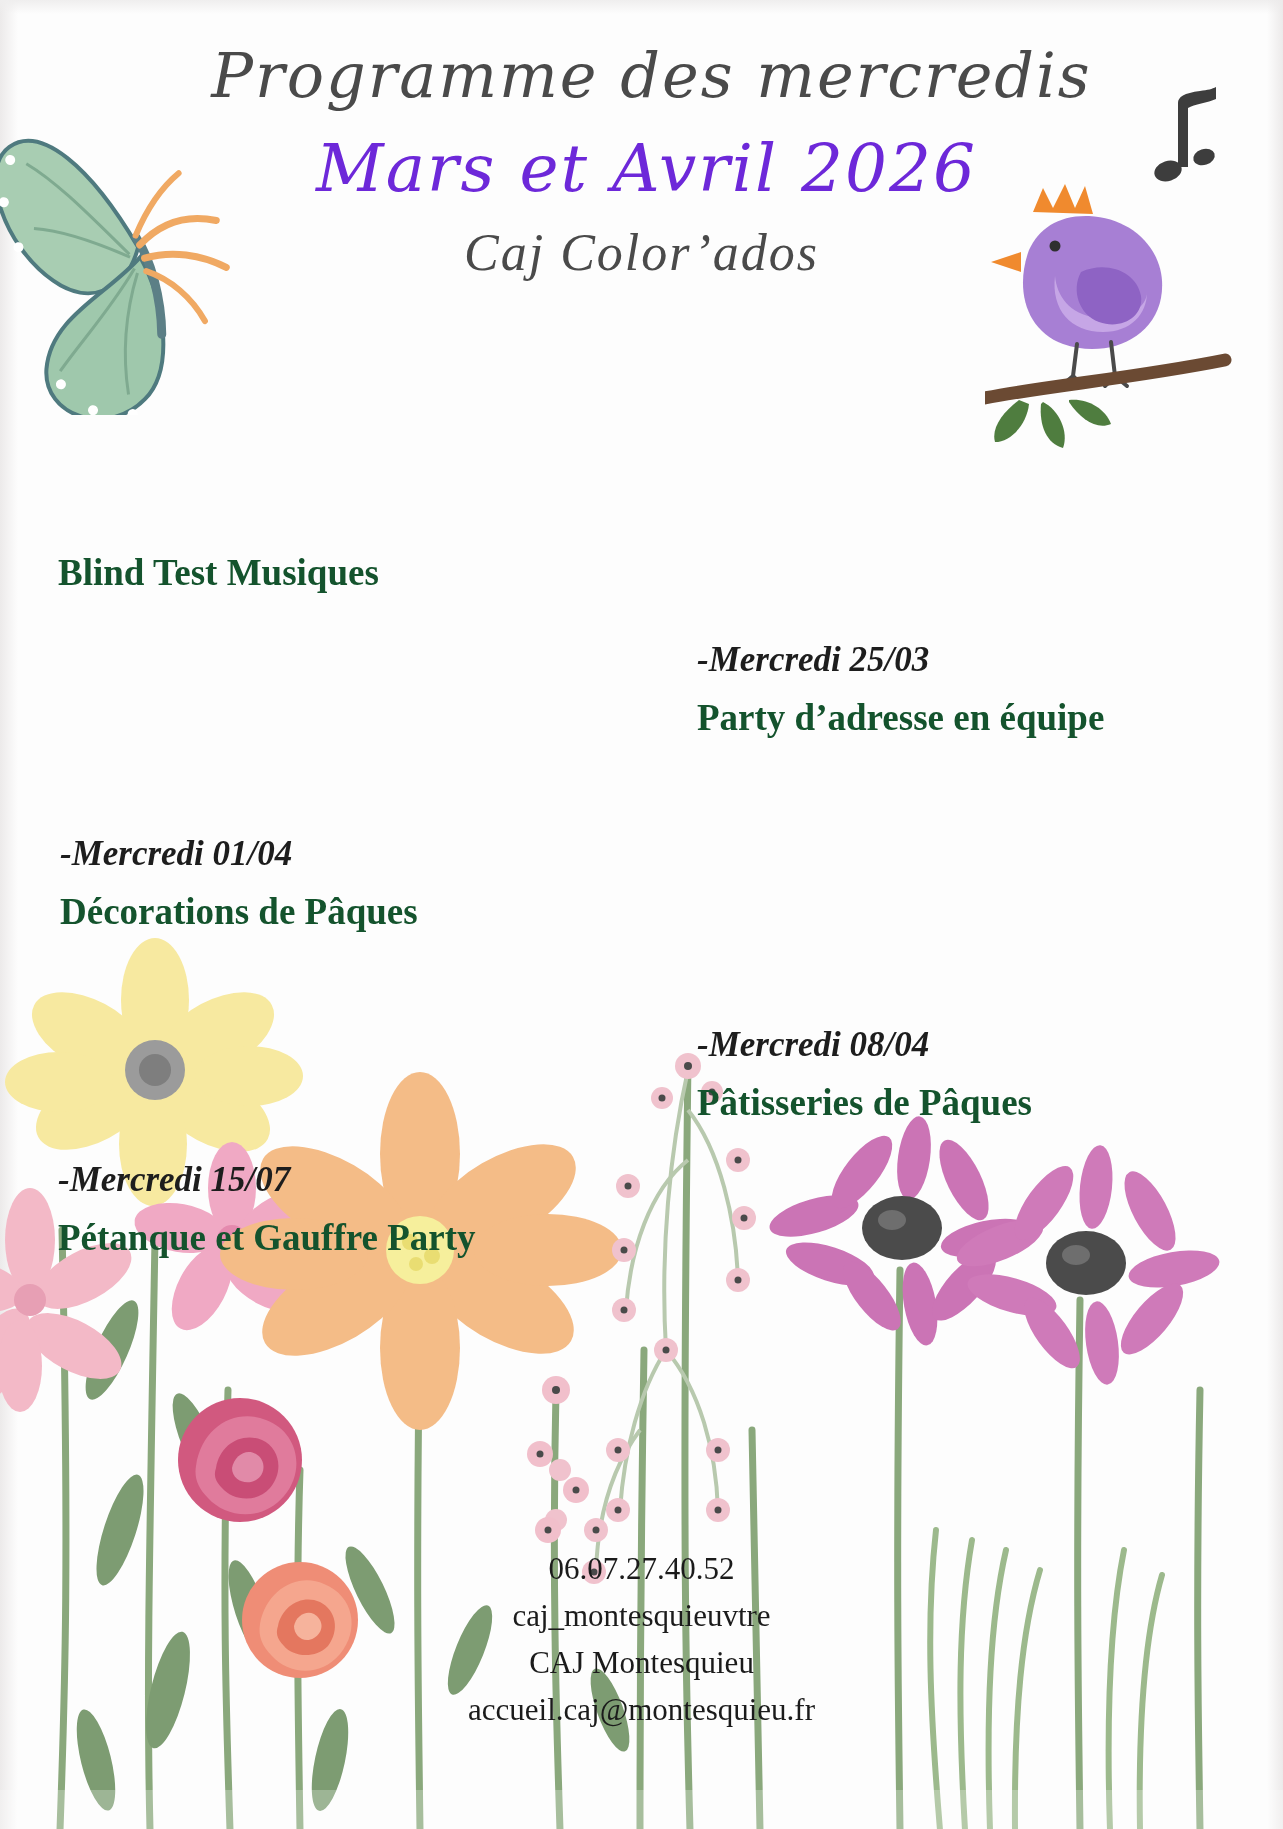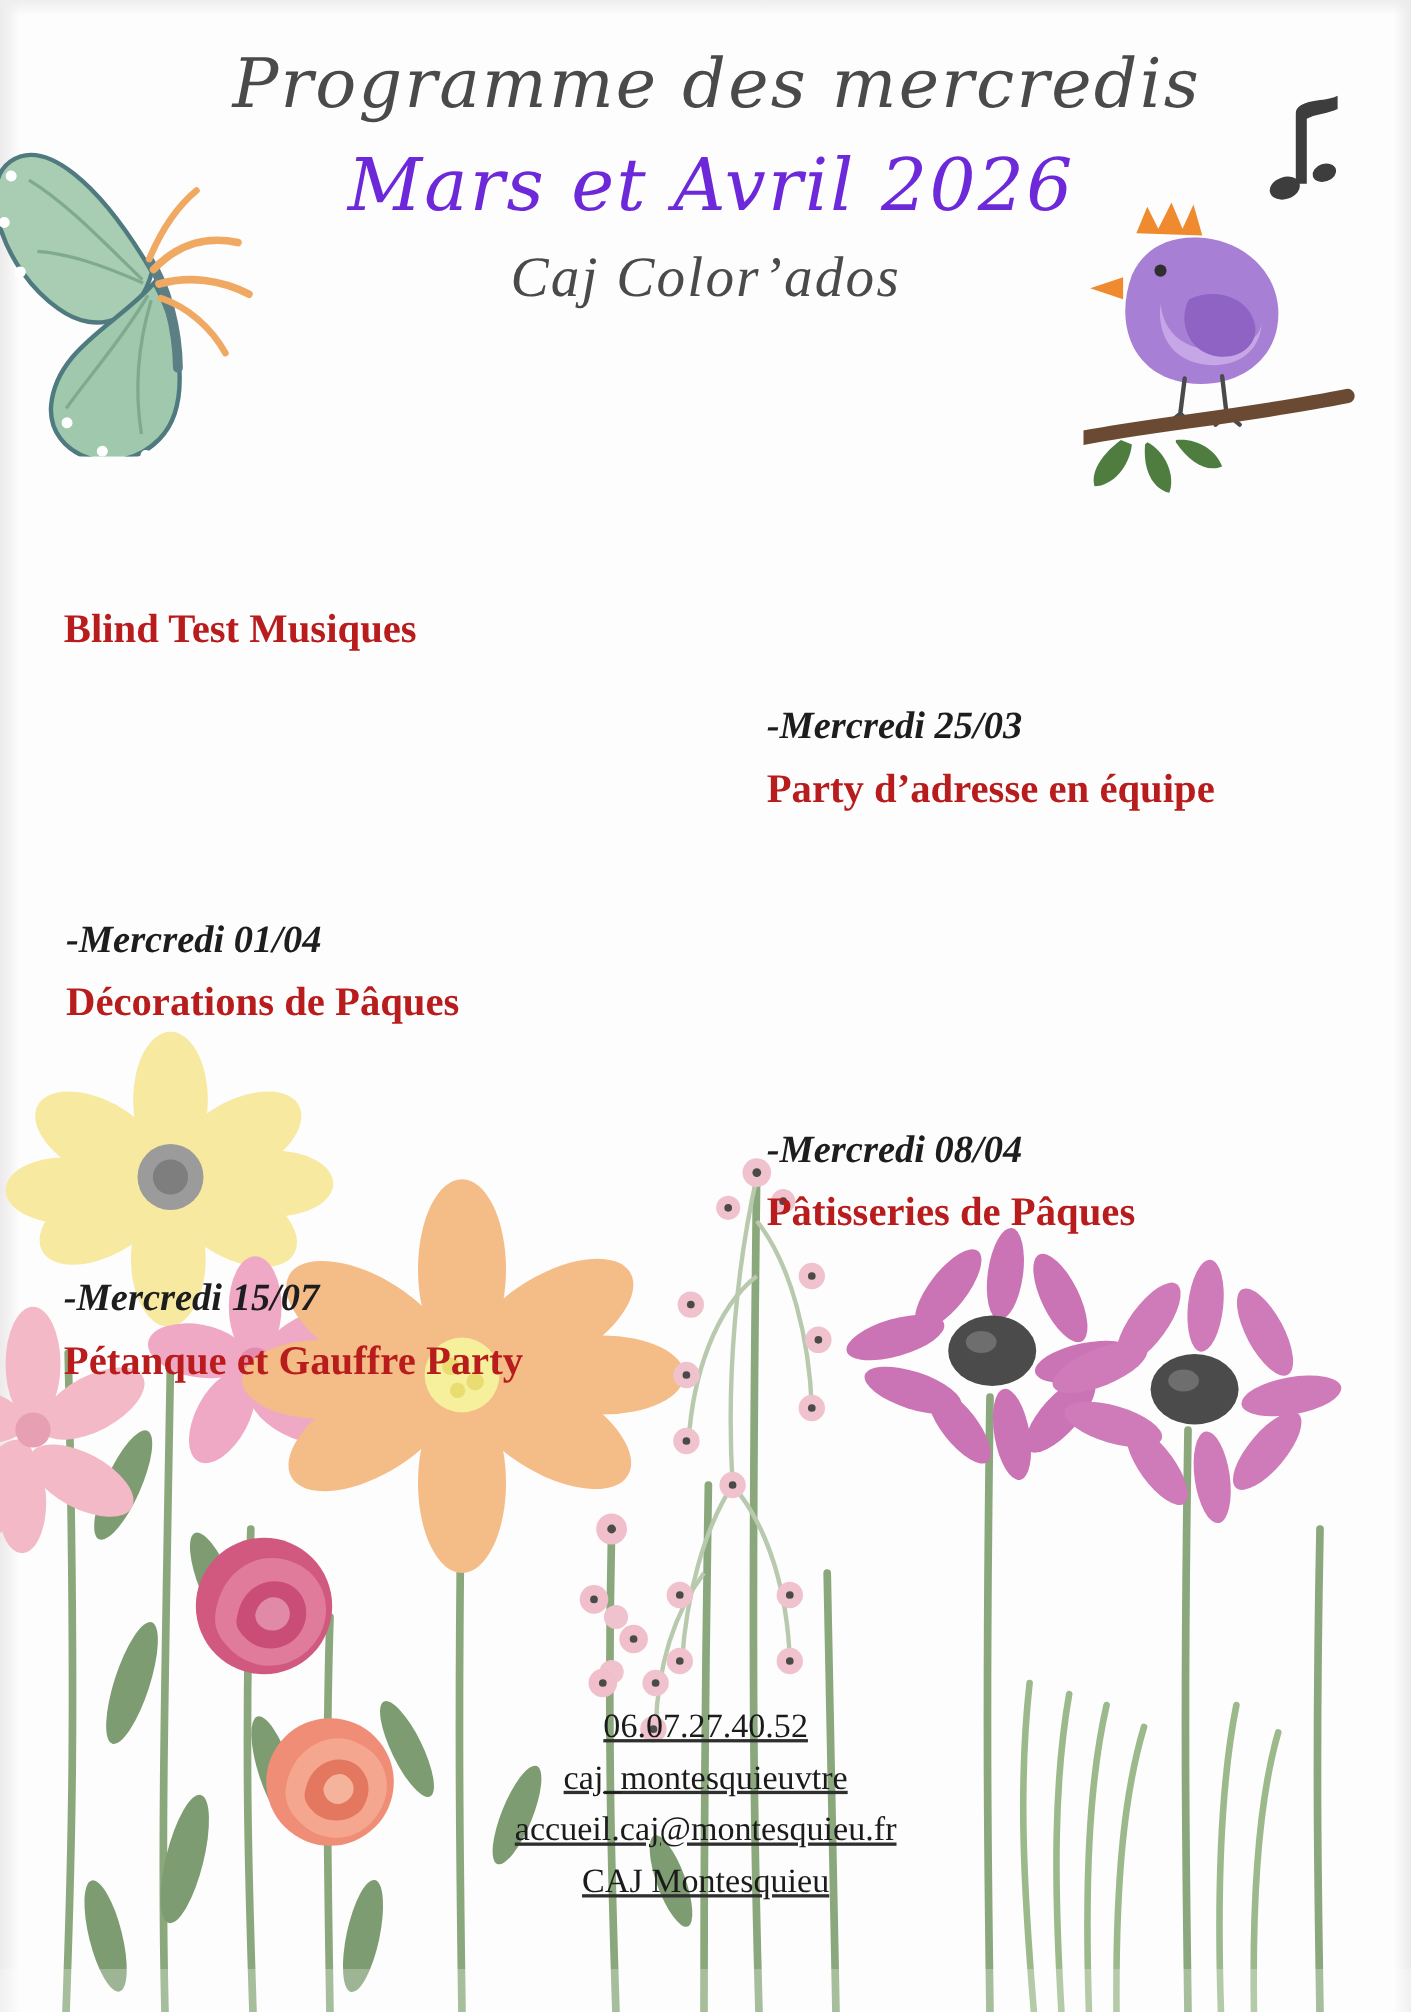--- a/index.html
+++ b/index.html
@@ -87,39 +87,38 @@
     font-style: italic;
     font-weight: bold;
     font-size: 35px;
     color: #1d1d1d;
     white-space: nowrap;
   }
   .event .ev-name {
     font-family: "Liberation Serif", serif;
     font-weight: bold;
     font-size: 37px;
-    color: #b91c1c;
+    color: #14532d;
     white-space: nowrap;
     margin-top: 16px;
   }
   .ev-0 { left: 58px; top: 535px; }
   .ev-1 { left: 697px; top: 640px; }
   .ev-2 { left: 60px; top: 834px; }
   .ev-3 { left: 697px; top: 1025px; }
   .ev-4 { left: 58px; top: 1160px; }
 
   
   .contact {
     position: absolute;
     left: 0;
     top: 1545px;
     width: 1283px;
     text-align: center;
     z-index: 6;
-    text-decoration: underline;
   }
   .contact div {
     font-family: "Liberation Serif", serif;
     font-size: 31px;
     color: #1b1b1b;
     line-height: 1.52;
   }
 
   
   .art { position: absolute; z-index: 2; pointer-events: none; }
@@ -436,17 +435,17 @@
   </div>
 
   <div class="event ev-4">
     <div class="ev-date">-Mercredi 15/07</div>
     <div class="ev-name">Pétanque et Gauffre Party</div>
   </div>
 
   <div class="contact">
     <div>06.07.27.40.52</div>
     <div>caj_montesquieuvtre</div>
+    <div>CAJ Montesquieu</div>
     <div>accueil.caj@montesquieu.fr</div>
-    <div>CAJ Montesquieu</div>
   </div>
 
 </div>
 
 </body></html>

